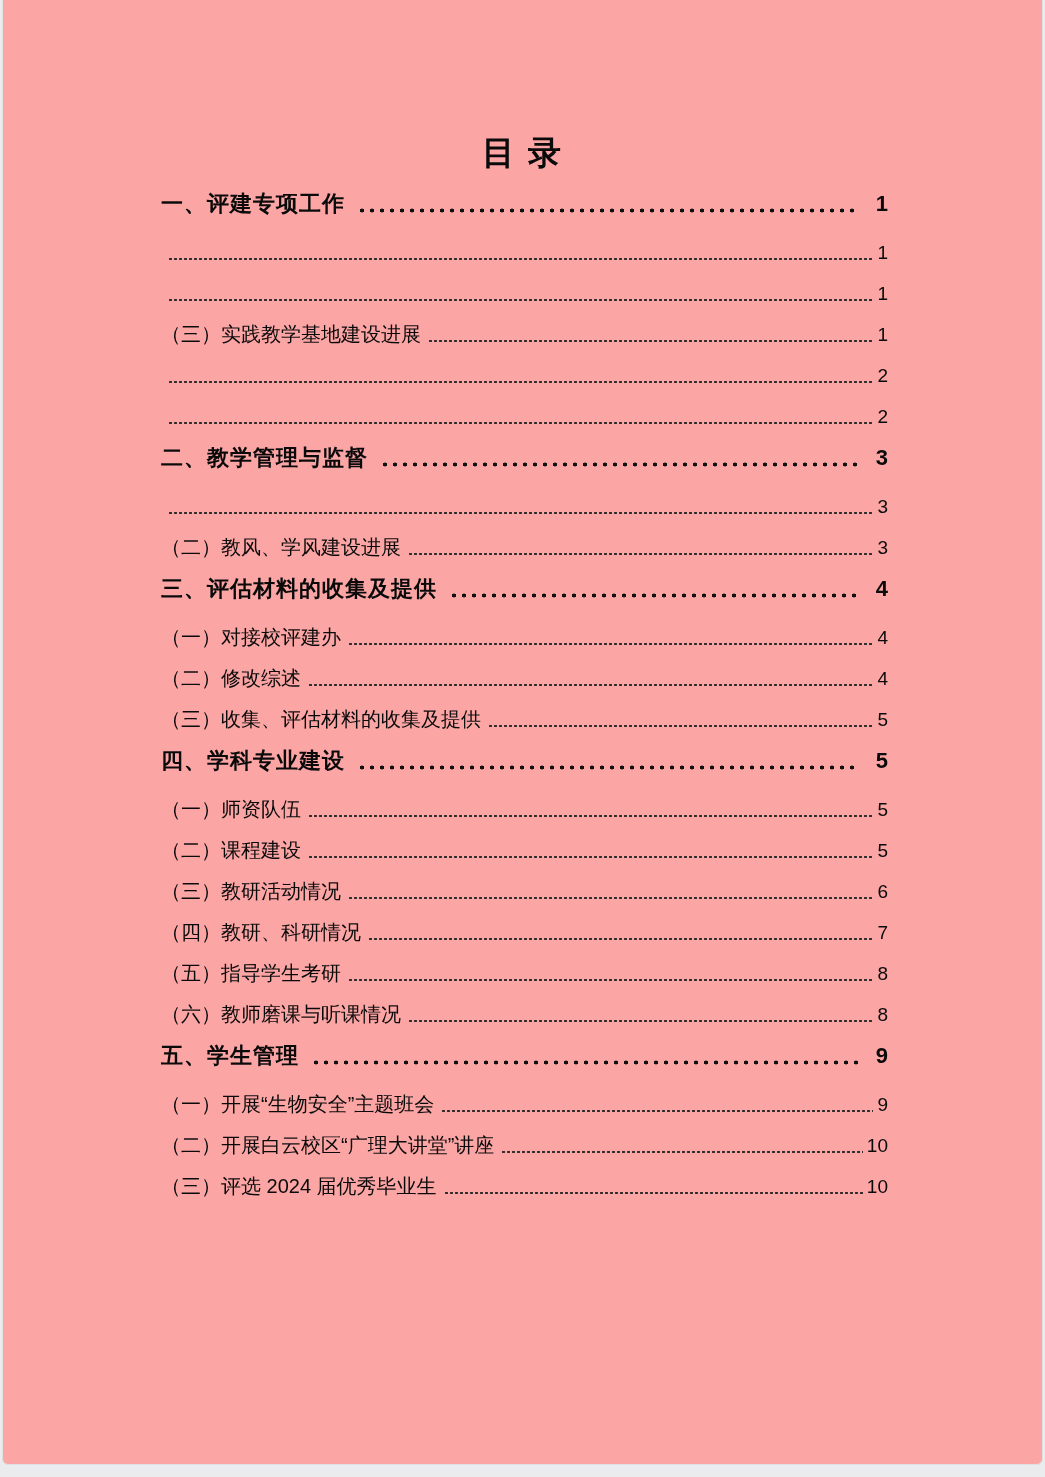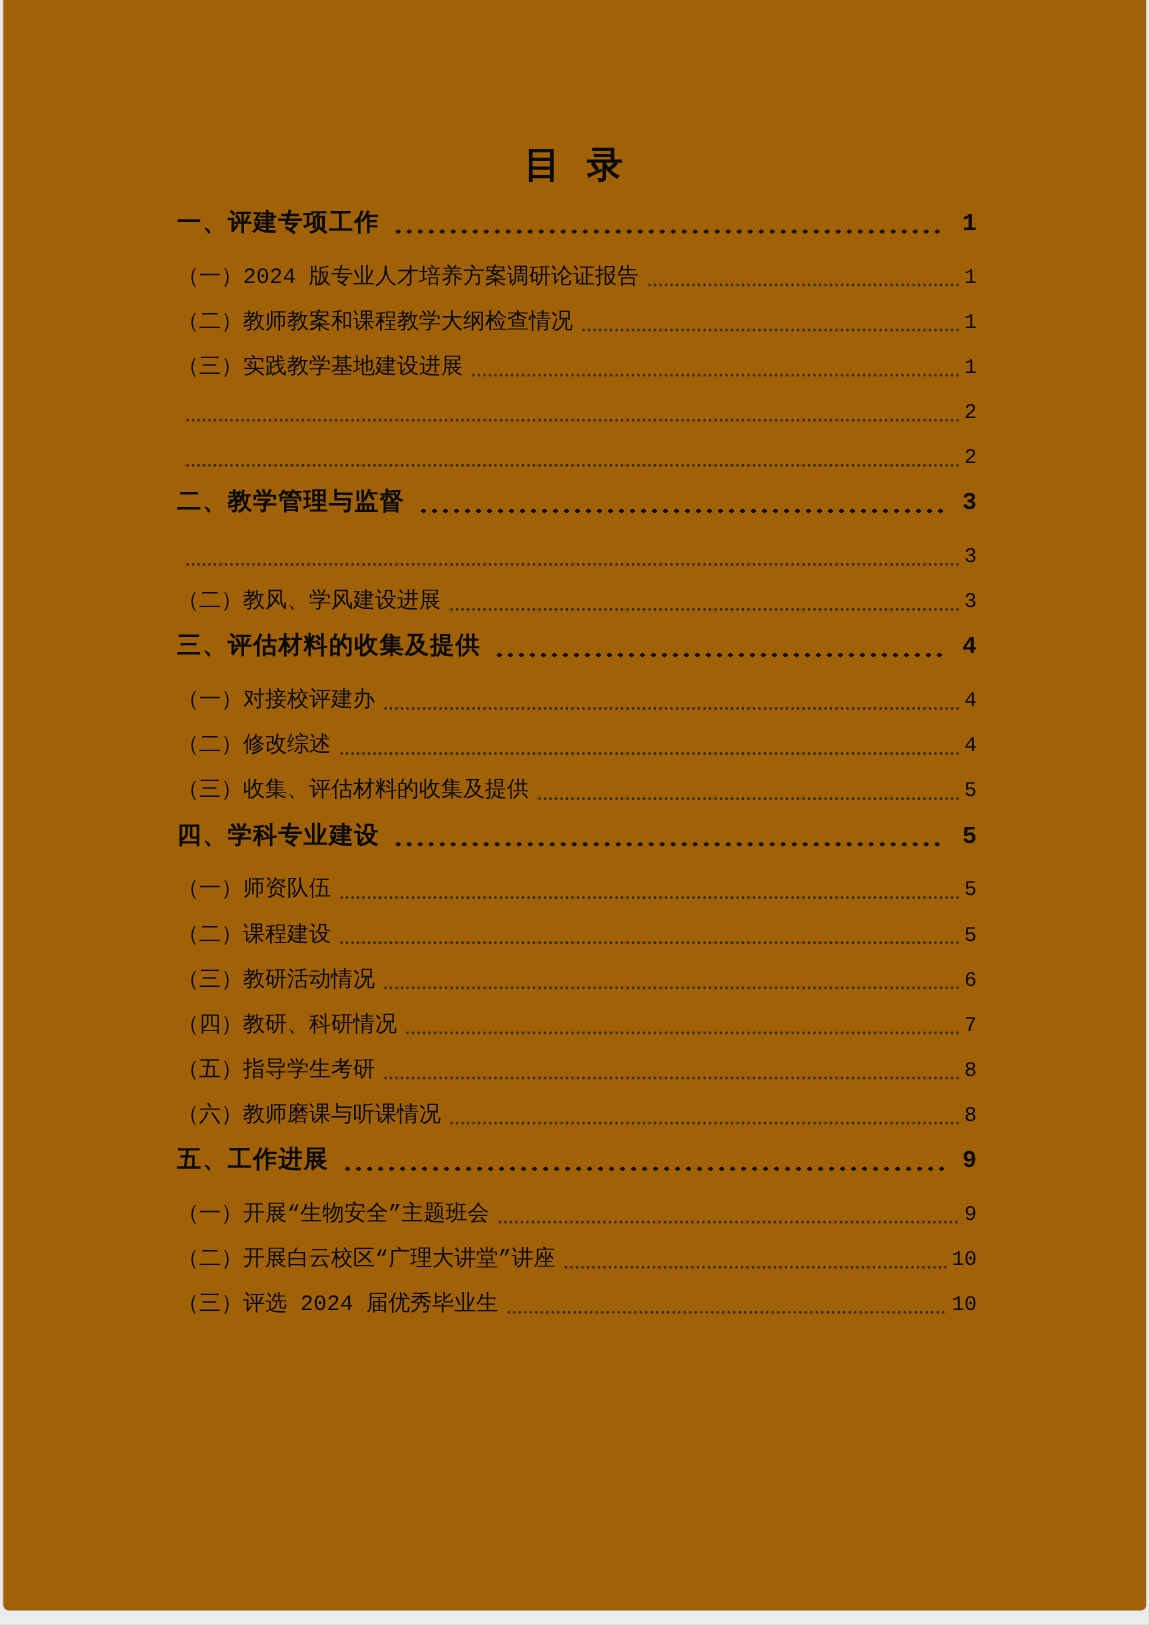--- a/index.html
+++ b/index.html
@@ -10,27 +10,26 @@
     background: #eaecee;
     font-family: "Liberation Sans", "DejaVu Sans", sans-serif;
     -webkit-font-smoothing: antialiased;
   }
   .page {
     position: absolute;
     left: 2px;
     top: 0;
     width: 1039px;
     height: 1464px;
-    background: #a16207;
+    background: #fca5a5;
     border: 1px solid #dfe1e4;
     border-top: none;
     border-radius: 0 0 6px 6px;
     overflow: hidden;
     box-sizing: content-box;
-    font-family: Liberation Mono, monospace;
   }
   .doc-title {
     margin: 0;
     padding-top: 130px;
     line-height: 46px;
     text-align: center;
     font-size: 33px;
     font-weight: 700;
     color: #0a0a0a;
     letter-spacing: 2px;
@@ -98,26 +97,24 @@
 
 <div class="page">
   <h1 class="doc-title">目 录</h1>
   <div class="toc" id="toc">
       <div class="toc-row l1">
     <span class="label">一、评建专项工作</span>
     <span class="leader"></span>
     <span class="pagenum">1</span>
   </div>
       <div class="toc-row l2">
-    <span class="label">（一）2024 版专业人才培养方案调研论证报告</span>
-    <span class="leader"></span>
-    <span class="pagenum">1</span>
-  </div>
-      <div class="toc-row l2">
-    <span class="label">（二）教师教案和课程教学大纲检查情况</span>
+    <span class="leader"></span>
+    <span class="pagenum">1</span>
+  </div>
+      <div class="toc-row l2">
     <span class="leader"></span>
     <span class="pagenum">1</span>
   </div>
       <div class="toc-row l2">
     <span class="label">（三）实践教学基地建设进展</span>
     <span class="leader"></span>
     <span class="pagenum">1</span>
   </div>
       <div class="toc-row l2">
     <span class="leader"></span>
@@ -190,21 +187,21 @@
     <span class="label">（五）指导学生考研</span>
     <span class="leader"></span>
     <span class="pagenum">8</span>
   </div>
       <div class="toc-row l2">
     <span class="label">（六）教师磨课与听课情况</span>
     <span class="leader"></span>
     <span class="pagenum">8</span>
   </div>
       <div class="toc-row l1">
-    <span class="label">五、工作进展</span>
+    <span class="label">五、学生管理</span>
     <span class="leader"></span>
     <span class="pagenum">9</span>
   </div>
       <div class="toc-row l2">
     <span class="label">（一）开展“生物安全”主题班会</span>
     <span class="leader"></span>
     <span class="pagenum">9</span>
   </div>
       <div class="toc-row l2">
     <span class="label">（二）开展白云校区“广理大讲堂”讲座</span>

